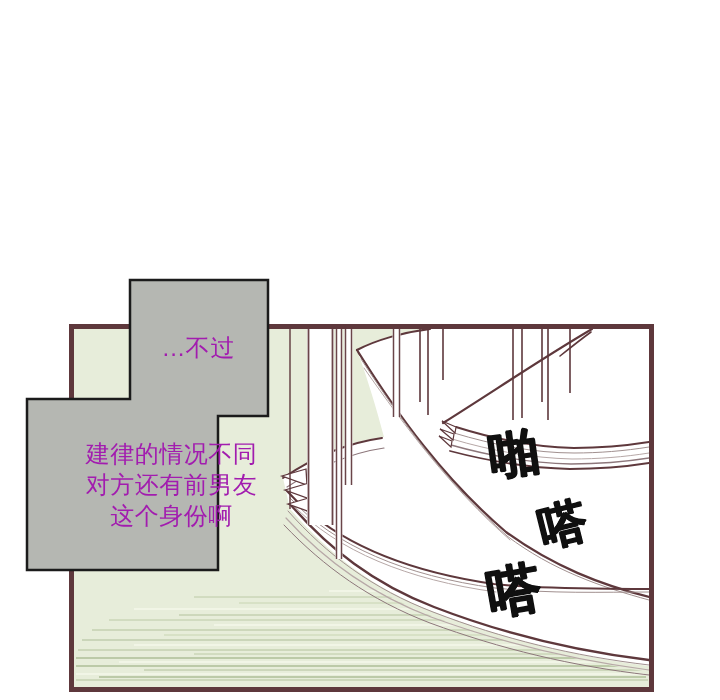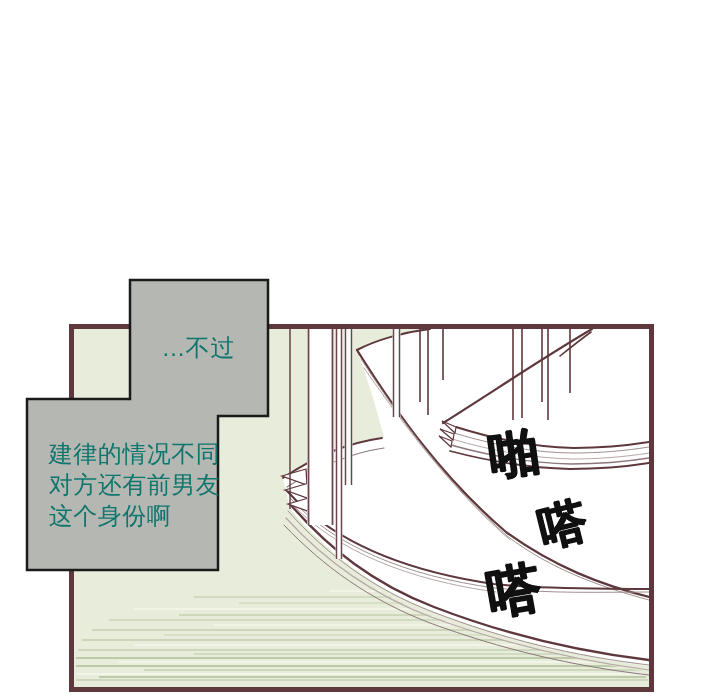--- a/index.html
+++ b/index.html
@@ -9,24 +9,24 @@
   
   .panel{position:absolute;left:69px;top:324px;width:575px;height:358px;
          border:5px solid #5e383c;background:#e7edda;}
   .panel svg{position:absolute;left:0;top:0;display:block;}
 
   
   .overlay{position:absolute;left:0;top:0;width:720px;height:700px;pointer-events:none;}
 
   
   .bubble-text{position:absolute;display:flex;align-items:center;justify-content:center;
-               color:#0f766e;}
+               color:#a21caf;text-align:center;}
   .bt1{left:130px;top:282px;width:138px;height:132px;font-size:24px;letter-spacing:1px;}
   .bt2{left:27px;top:401px;width:215px;height:167px;font-size:24px;line-height:31px;
-       white-space:pre-line;letter-spacing:0.5px;}
+       white-space:pre-line;letter-spacing:0.5px;padding-left:37px;}
 
   
   .sfx{position:absolute;color:#101010;font-weight:900;line-height:1;
        text-shadow:0.8px 0 0 currentColor,0 0.8px 0 currentColor,
                   -0.8px 0 0 currentColor,0 -0.8px 0 currentColor;}
   .sfx1{left:489px;top:429px;font-size:50px;transform:rotate(-8deg);}
   .sfx2{left:539px;top:501px;font-size:48px;transform:rotate(-14deg);}
   .sfx3{left:487px;top:563px;font-size:54px;transform:rotate(-10deg);}
 </style>
 </head>

